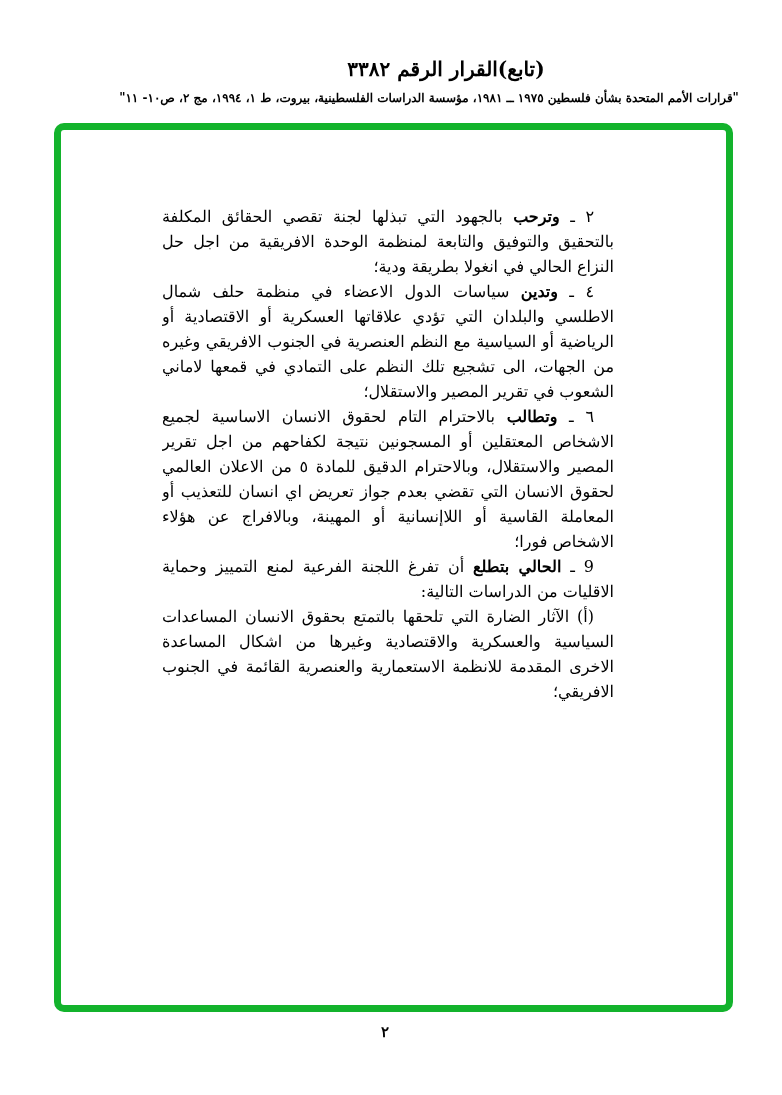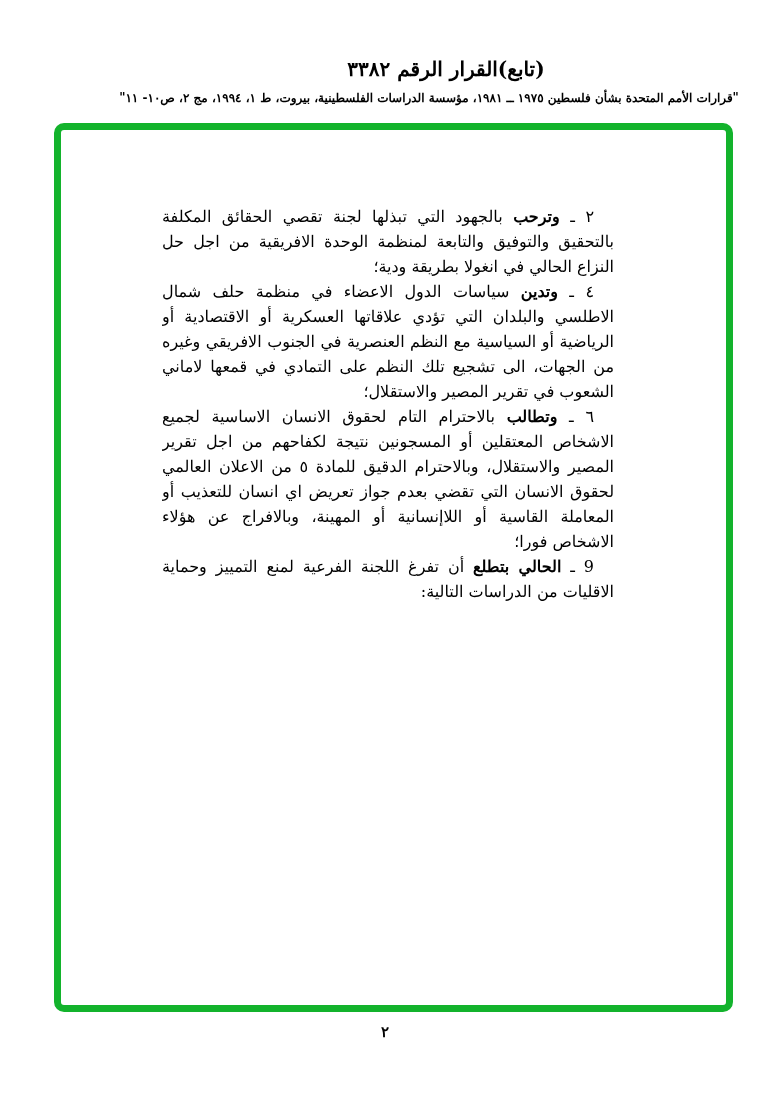--- a/index.html
+++ b/index.html
@@ -103,17 +103,21 @@
     <p>
       <span class="para-num">٦ ـ</span>
       <span class="para-lead">وتطالب</span>
       <span class="para-body">بالاحترام التام لحقوق الانسان الاساسية لجميع الاشخاص المعتقلين أو المسجونين نتيجة لكفاحهم من اجل تقرير المصير والاستقلال، وبالاحترام الدقيق للمادة ٥ من الاعلان العالمي لحقوق الانسان التي تقضي بعدم جواز تعريض اي انسان للتعذيب أو المعاملة القاسية أو اللاإنسانية أو المهينة، وبالافراج عن هؤلاء الاشخاص فورا؛</span>
     </p>
     <p>
       <span class="para-num">9 ـ</span>
       <span class="para-lead">الحالي بتطلع</span>
       <span class="para-body">أن تفرغ اللجنة الفرعية لمنع التمييز وحماية الاقليات من الدراسات التالية:</span>
     </p>
+    <p>
+      <span class="para-num">(أ)</span>
+      <span class="para-body">الآثار الضارة التي تلحقها بالتمتع بحقوق الانسان المساعدات السياسية والعسكرية والاقتصادية وغيرها من اشكال المساعدة الاخرى المقدمة للانظمة الاستعمارية والعنصرية القائمة في الجنوب الافريقي؛</span>
+    </p>
   </div>
 
   <div class="page-number">٢</div>
 
 </div>
 
 </body></html>

